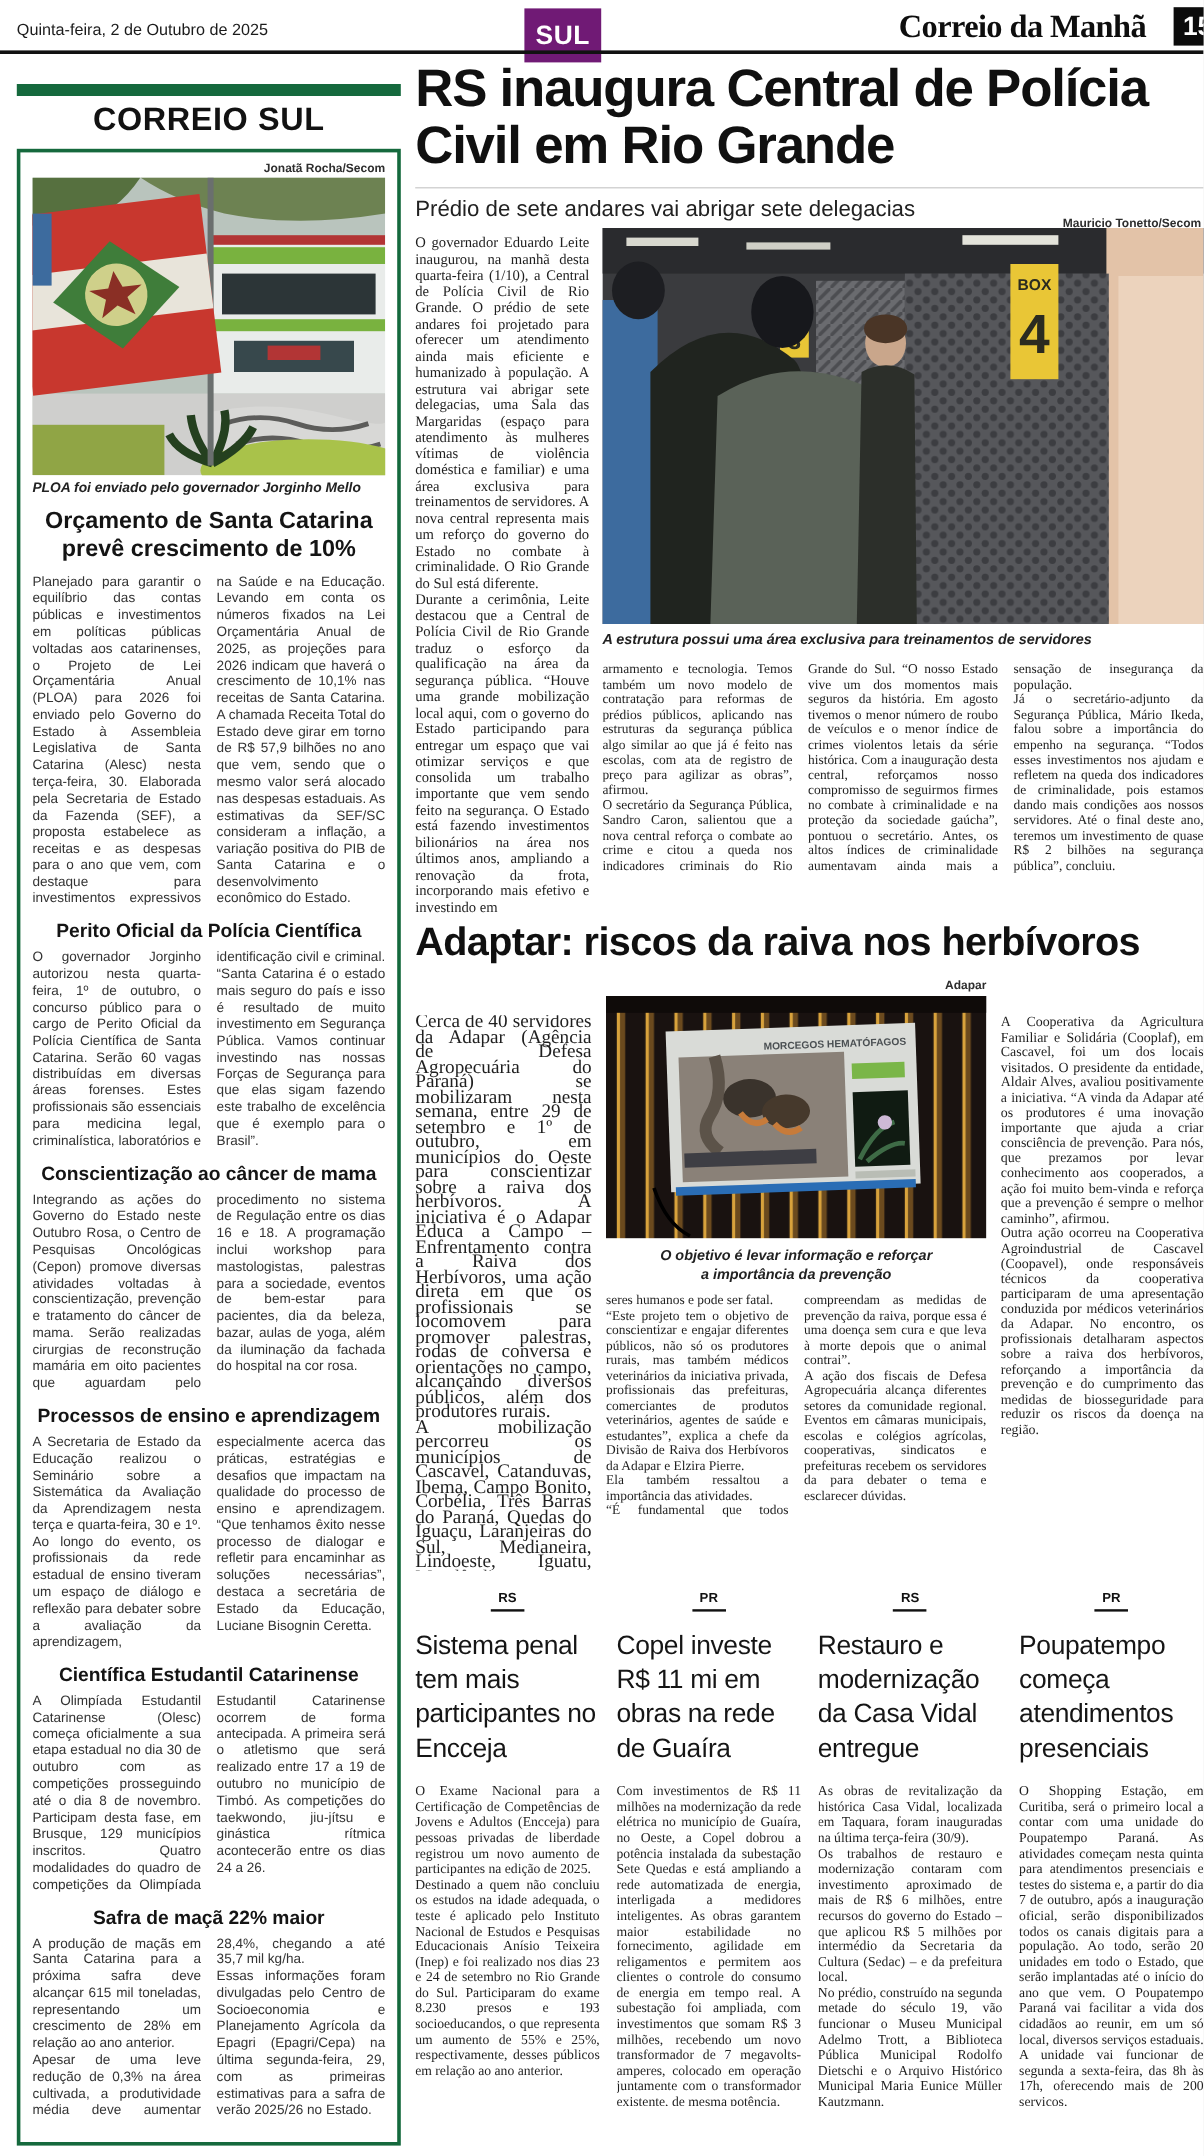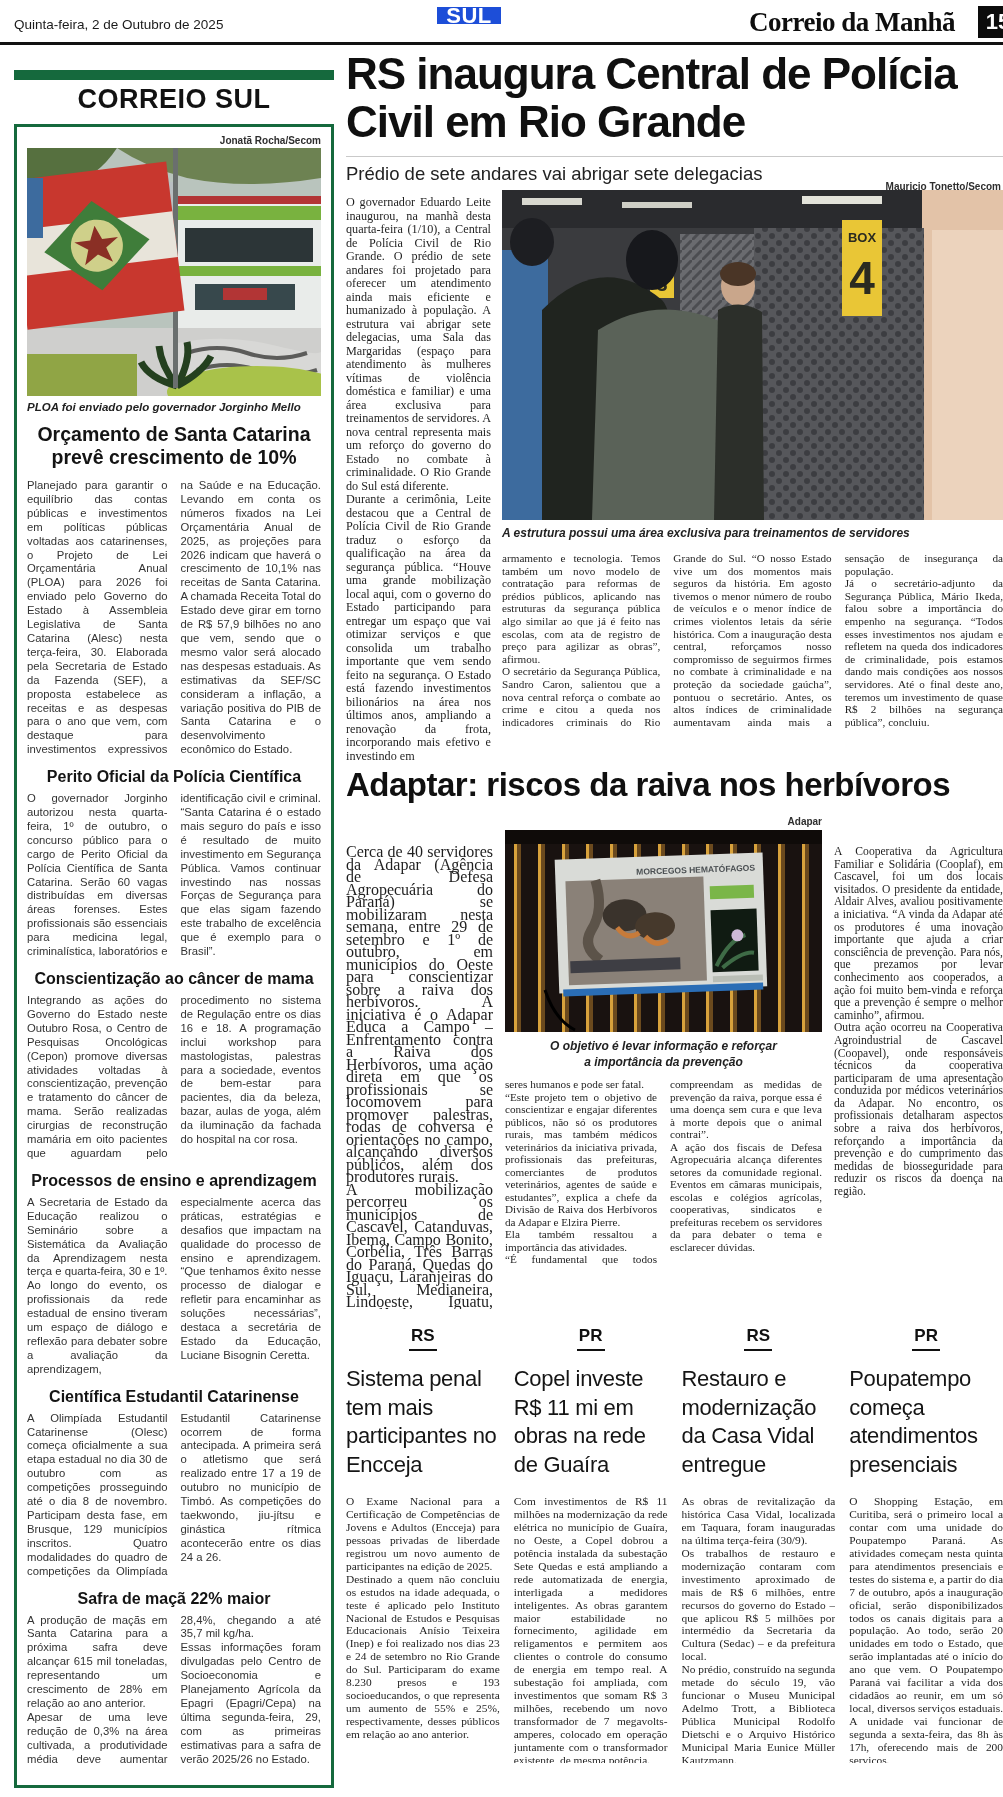--- a/index.html
+++ b/index.html
@@ -1,20 +1,20 @@
 <!DOCTYPE html>
 <html lang="pt-BR"><head>
 <meta charset="utf-8">
 <style>
   html,body{margin:0;padding:0;background:#e9e9e9;}
   .page{position:relative;width:1003px;height:1797px;background:#ffffff;overflow:hidden;
         font-family:"Liberation Sans",sans-serif;color:#1a1a1a;padding-left:15px;}
   
   .date{position:absolute;left:14px;top:17px;font-size:13.5px;color:#1b1b1b;}
-  .sul-badge{position:absolute;left:437px;top:7px;width:64px;height:17px;background:#1d4ed8;color:#fff;
+  .sul-badge{position:absolute;left:437px;top:7px;width:64px;height:45px;background:#701a75;color:#fff;
              font-weight:700;font-size:22px;display:flex;align-items:center;justify-content:center;letter-spacing:.5px;}
   .mast-wrap{position:absolute;right:0;top:6px;display:flex;align-items:center;gap:7px;}
   .masthead{font-family:"Liberation Serif",serif;font-weight:700;font-size:27px;color:#0e0e0e;letter-spacing:-.5px;margin-left:44px;}
   .pagenum{width:40px;height:32px;background:#0c0c0c;color:#fff;font-weight:700;font-size:22px;
            display:flex;align-items:center;justify-content:center;margin-left:16px;}
   .top-rule{position:absolute;left:0;top:42px;width:1003px;height:3px;background:#111;}
   
   .green-bar{position:absolute;left:14px;top:70px;width:320px;height:10px;background:#15693d;}
   .correio-sul{position:absolute;left:14px;top:84px;width:320px;text-align:center;margin:0;
                font-size:27px;font-weight:800;color:#121212;letter-spacing:.5px;}
@@ -47,21 +47,21 @@
   .ada-caption{position:absolute;left:505px;top:1038px;width:317px;text-align:center;
                font-size:12px;font-weight:700;font-style:italic;color:#222;line-height:1.35;}
   .ada-col-left{position:absolute;left:346px;top:846px;width:147px;height:463px;font-size:16px;line-height:12.5px;overflow:hidden;}
   .ada-col-right{position:absolute;left:834px;top:846px;width:169px;height:463px;font-size:11.6px;line-height:12.6px;overflow:hidden;}
   .ada-cols-center{position:absolute;left:505px;top:1078px;width:317px;height:231px;font-size:11.2px;line-height:12.5px;
                    column-count:2;column-gap:13px;overflow:hidden;}
   
   .briefs{position:absolute;left:346px;top:1322px;width:657px;height:472px;display:grid;
           grid-template-columns:repeat(4,1fr);column-gap:14px;}
   .brief{overflow:hidden;}
-  .brief-tag{text-align:center;font-size:17px;font-weight:700;color:#111;margin-top:4px;}
+  .brief-tag{text-align:center;font-size:11px;font-weight:700;color:#111;margin-top:4px;}
   .brief-tag-rule{width:28px;height:2px;background:#111;margin:3px auto 14px;}
   .brief-head{font-size:22px;font-weight:400;line-height:1.3;letter-spacing:-.3px;color:#151515;margin:0 0 16px;}
   .brief-body{font-size:11.4px;line-height:12.9px;height:268px;overflow:hidden;}
   svg text{font-family:"Liberation Sans",sans-serif;}
 </style>
 </head>
 <body>
 
 <div class="page">
 

